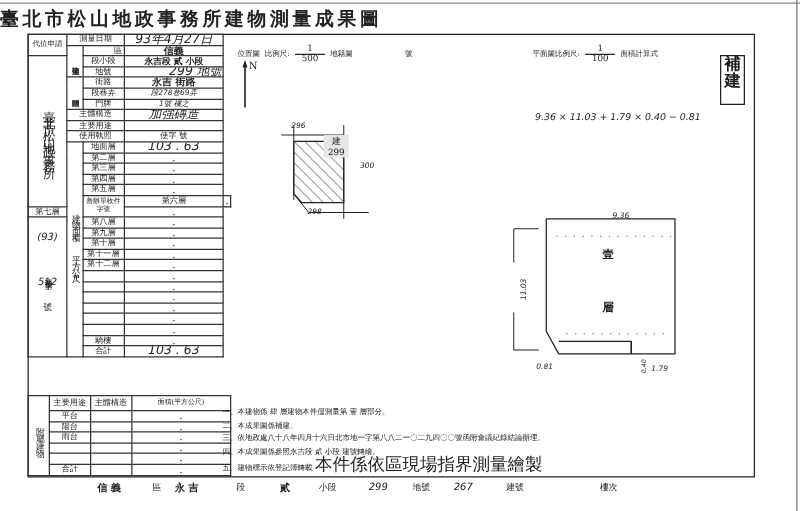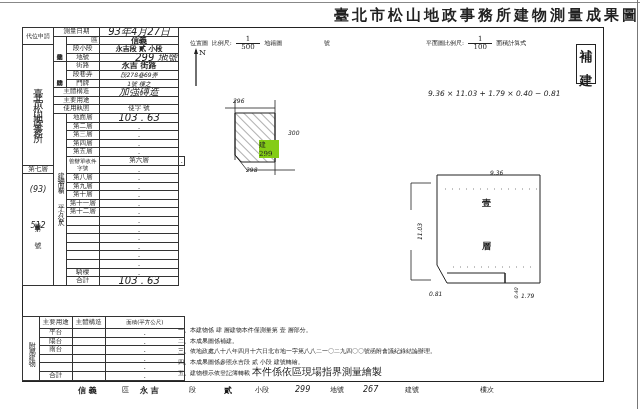--- a/index.html
+++ b/index.html
@@ -1,34 +1,34 @@
 <!DOCTYPE html>
 <html><head>
 <meta charset="utf-8">
 <style>
   * { box-sizing: border-box; margin: 0; padding: 0; }
   html, body { width: 640px; height: 409px; background: #ffffff; overflow: hidden; }
   body { position: relative; font-family: "DejaVu Serif", serif; color: #1a1a1a; }
   .topline { position: absolute; left: 0; top: 2px; width: 640px; height: 1px; background: #888; }
   .rightline { position: absolute; left: 637px; top: 0; width: 1px; height: 409px; background: #777; }
-  .title { position: absolute; left: 0; top: 6px; width: 640px; text-align: right; font-size: 15px; letter-spacing: 3px; font-weight: bold; color: #222; }
+  .title { position: absolute; left: 0; top: 6px; width: 640px; text-align: left; font-size: 15px; letter-spacing: 3px; font-weight: bold; color: #222; }
   .frame { position: absolute; left: 22px; top: 27px; width: 582px; height: 355px; border: 1px solid #222; }
   .lt { position: absolute; border-collapse: collapse; font-size: 6.5px; color: #222; }
   .lt td { border: 1px solid #333; padding: 0 1px; height: 8.2px; line-height: 7.6px; white-space: nowrap; overflow: hidden; text-align: center; }
   .vert { writing-mode: vertical-rl; text-orientation: upright; letter-spacing: 2px; font-size: 9px; }
   .hand { font-family: "DejaVu Sans", sans-serif; font-style: italic; font-size: 10px; }
   .bold { font-weight: bold; font-size: 8px; }
   .label { position: absolute; font-size: 6px; white-space: nowrap; color: #222; }
   .frac { display: inline-block; vertical-align: middle; text-align: center; font-size: 7px; line-height: 7px; margin: 0 2px; }
   .frac .num { display: block; border-bottom: 1px solid #222; padding: 0 10px; }
   .notes { position: absolute; left: 178px; top: 325px; font-size: 6px; line-height: 10.5px; color: #222; }
-  .notes .big { font-size: 10px; font-weight: normal; text-align: center; }
+  .notes .big { font-size: 14px; font-weight: normal; text-align: center; }
   .footer { position: absolute; top: 385px; left: 0; width: 640px; font-size: 7px; }
   .footer span { position: absolute; white-space: nowrap; }
-  .stamp { position: absolute; left: 576px; top: 44px; width: 20px; height: 40px; border: 1px solid #222; font-size: 13px; text-align: center; line-height: 24px; font-weight: bold; }
+  .stamp { position: absolute; left: 576px; top: 44px; width: 20px; height: 40px; border: 1px solid #222; font-size: 13px; text-align: center; line-height: 14px; font-weight: bold; }
   .calc { position: absolute; left: 428px; top: 88px; font-family: "DejaVu Sans", sans-serif; font-style: italic; font-size: 7.5px; line-height: 12px; color: #222; }
   .dot { font-size: 8px; }
 </style>
 </head>
 <body>
 
 <div class="topline"></div>
 <div class="rightline"></div>
 
 <div class="title">臺北市松山地政事務所建物測量成果圖</div>
@@ -251,21 +251,21 @@
   <line x1="0" y1="13" x2="50" y2="13" stroke="#222" stroke-width="0.8"></line>
   <line x1="10" y1="5" x2="10" y2="65" stroke="#222" stroke-width="0.8"></line>
   <line x1="50" y1="5" x2="50" y2="80" stroke="#222" stroke-width="0.8"></line>
   <polygon points="10,18 50,18 50,67 16,67 10,60" fill="url(#hatch)" stroke="#222" stroke-width="1"></polygon>
   <line x1="10" y1="60" x2="22" y2="75" stroke="#222" stroke-width="0.8"></line>
   <line x1="22" y1="75" x2="70" y2="75" stroke="#222" stroke-width="0.8"></line>
 </svg>
 <div class="label hand" style="left:233px; top:97px;">296</div>
 <div class="label hand" style="left:288px; top:129px;">300</div>
 <div class="label hand" style="left:246px; top:166px;">298</div>
-<div class="label" style="left:259px; top:140px; font-size:7px; width:20px; white-space:normal; background:#84cc16;">建 299</div>
+<div class="label" style="left:259px; top:108px; font-size:7px; width:20px; white-space:normal; text-align:center; background:#e5e5e5;">建 299</div>
 
 <div class="label" style="left:426px; top:36px;">
   <span>平面圖比例尺:</span>
   <span class="frac">
     <span class="num">1</span>
     <span>100</span>
   </span>
   <span>面積計算式</span>
 </div>
 

